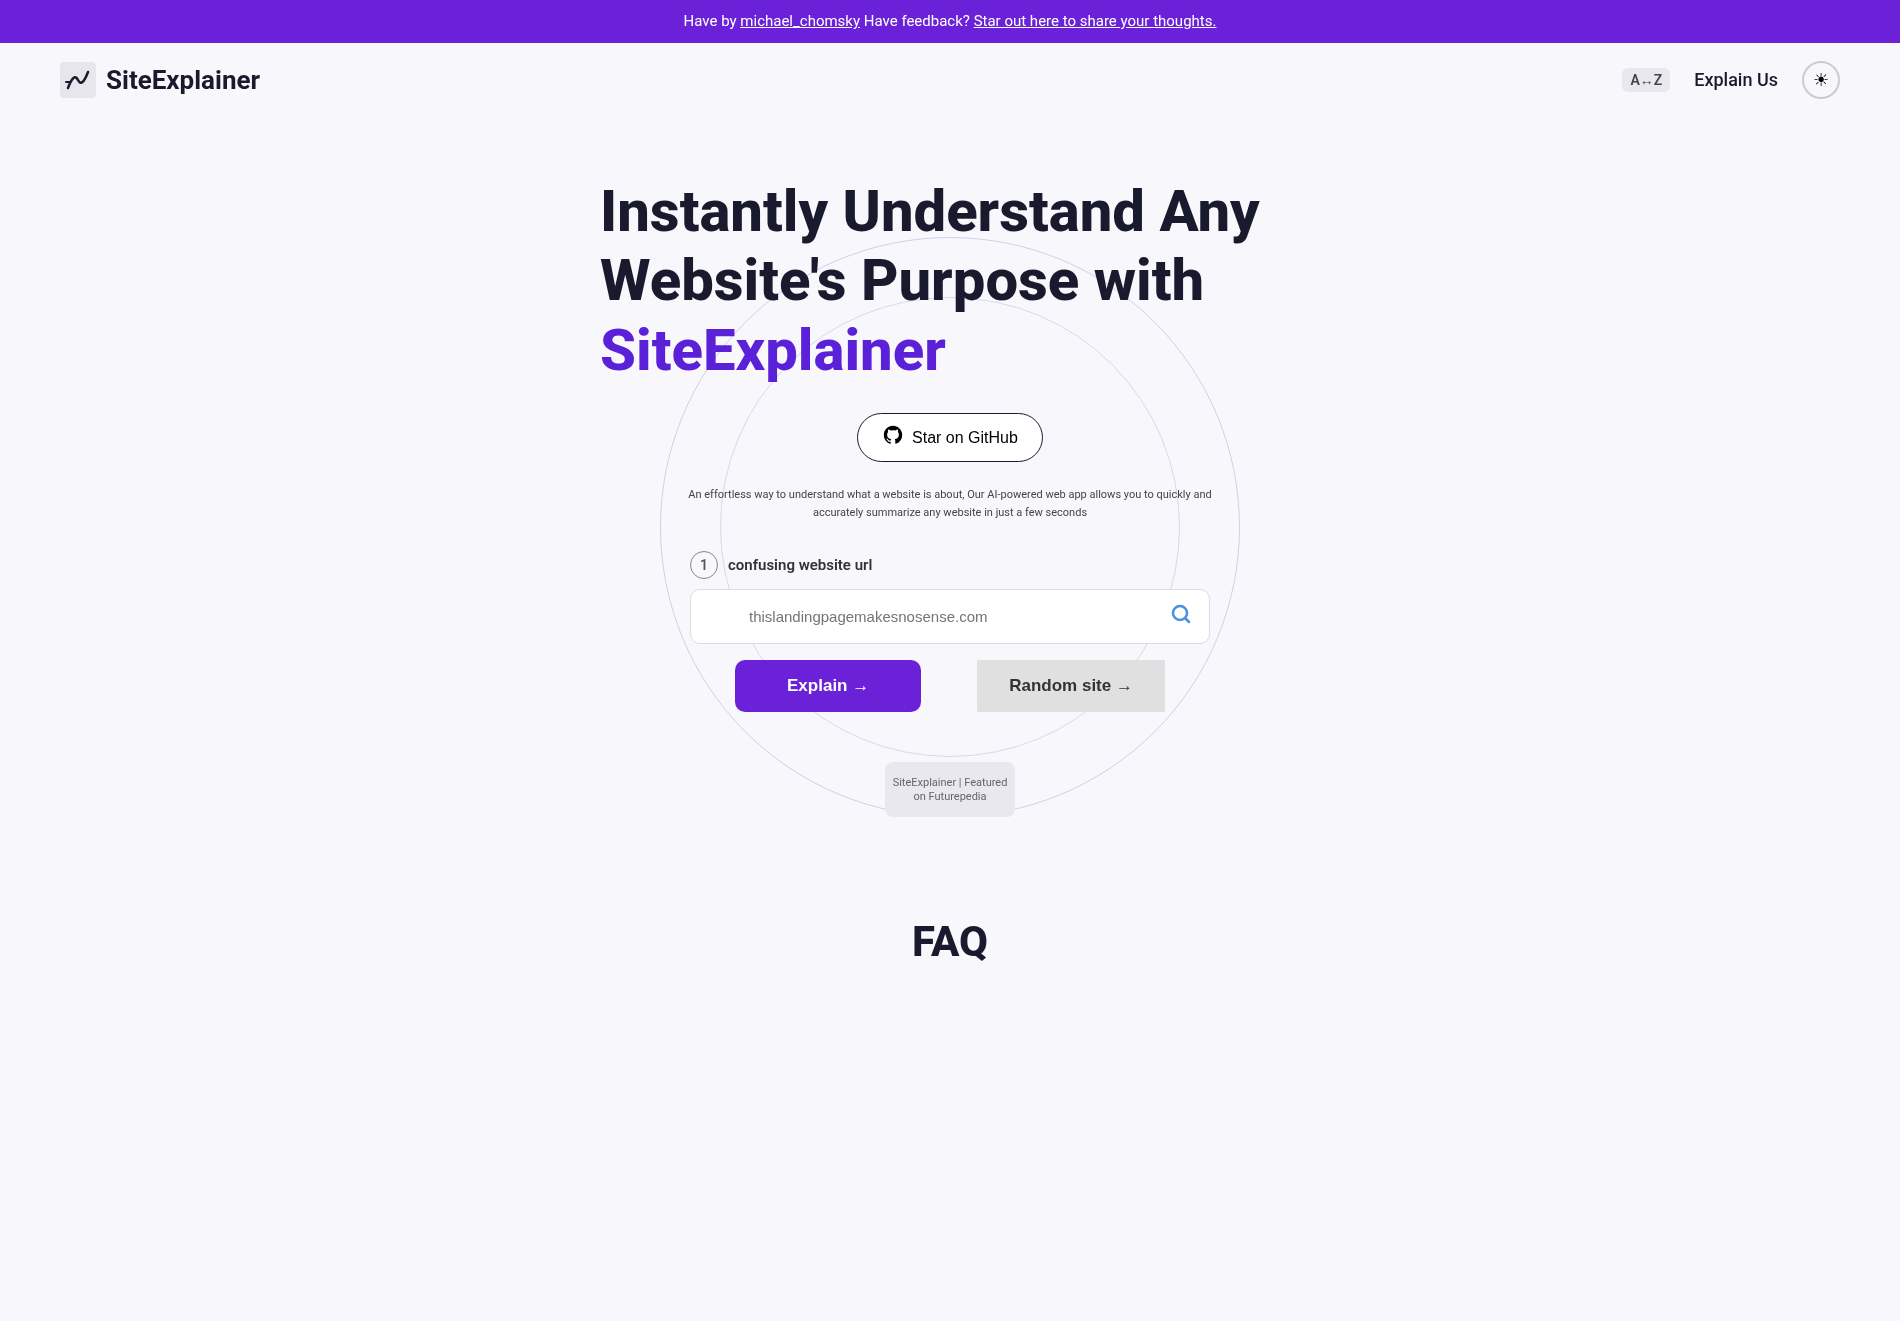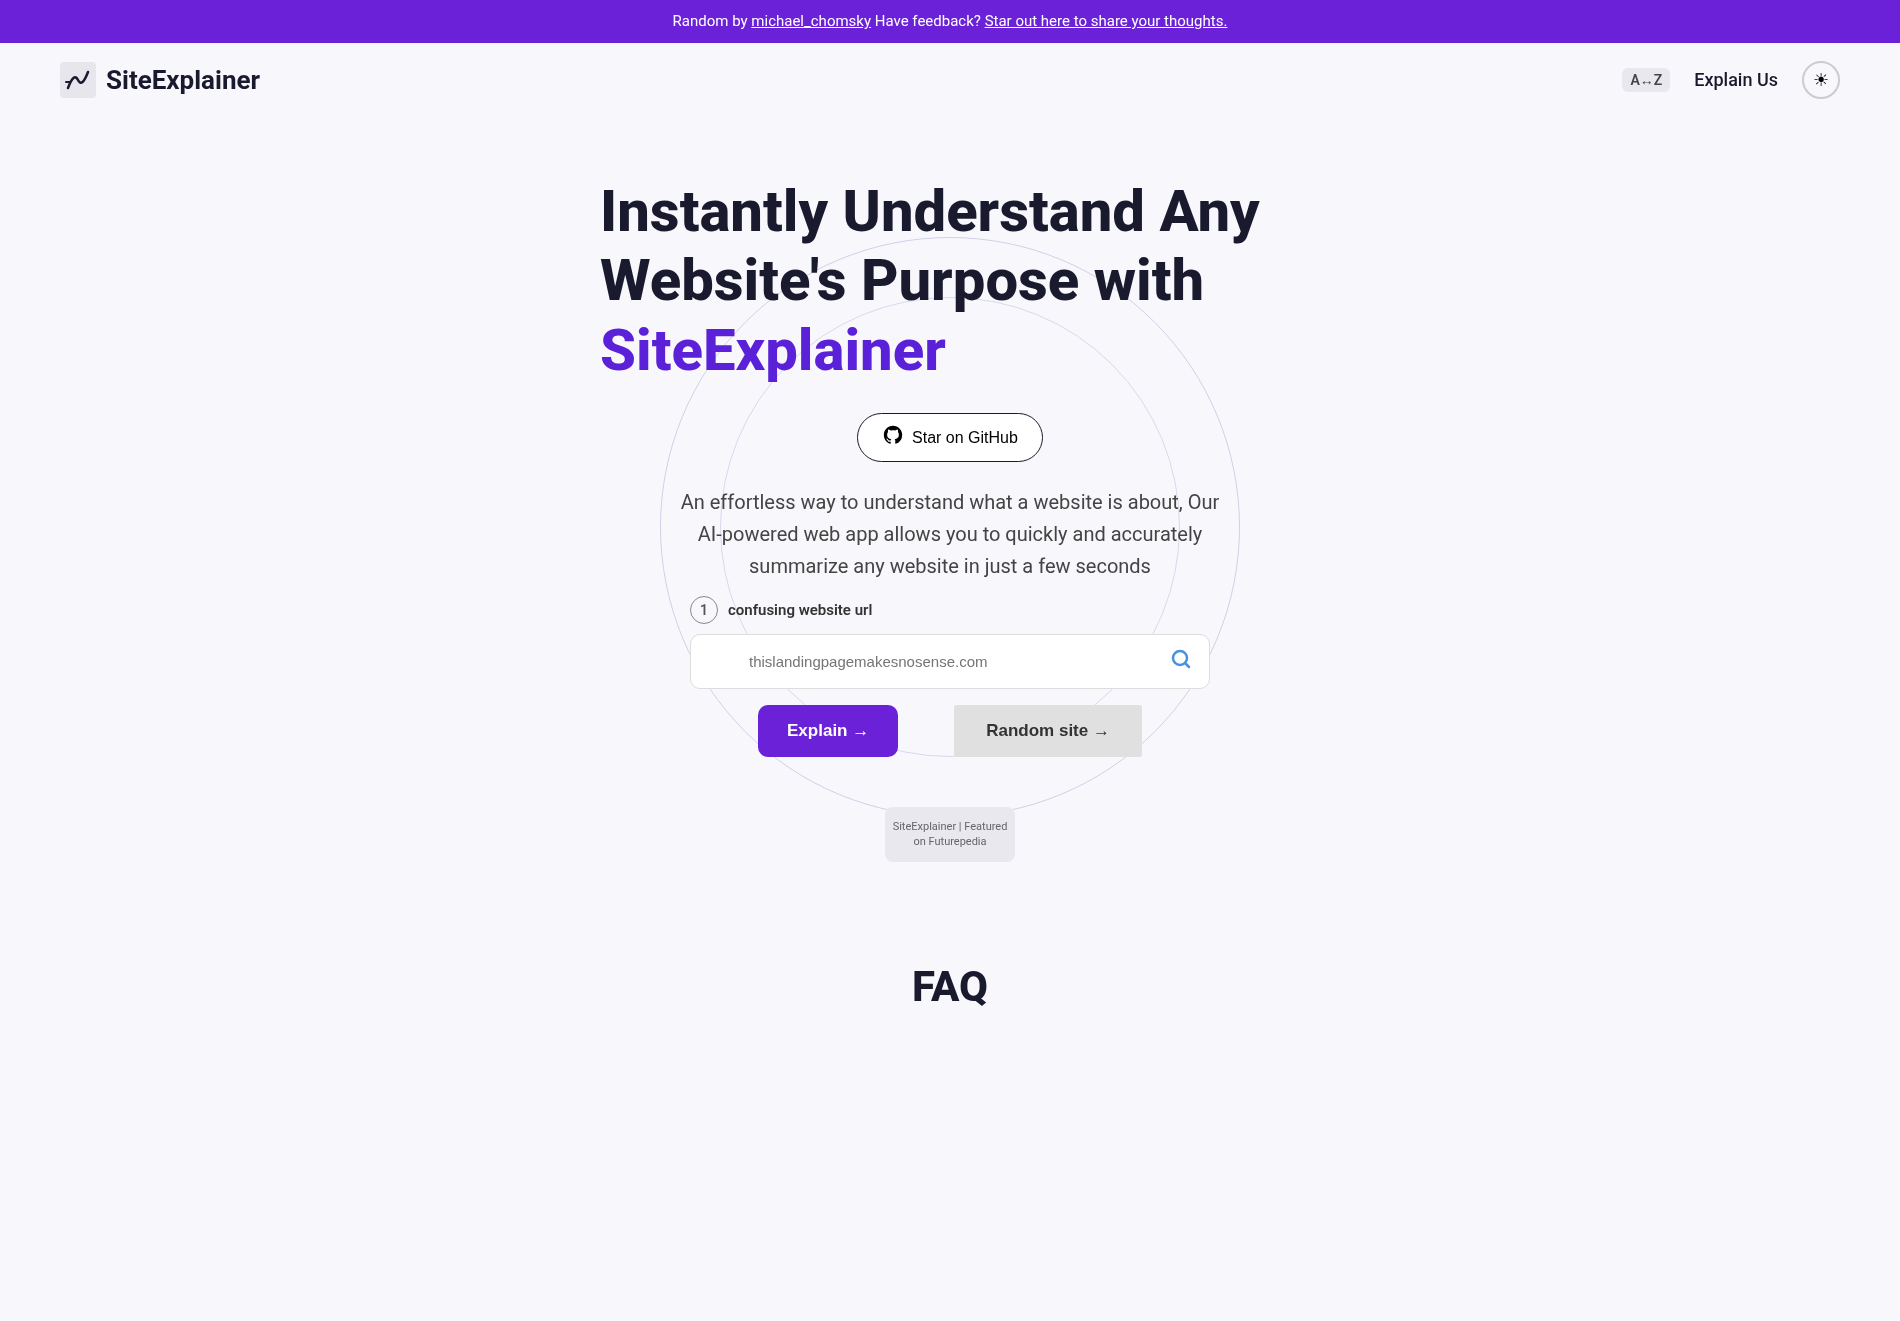--- a/index.html
+++ b/index.html
@@ -163,28 +163,28 @@
       margin: 28px 0 24px;
       position: relative;
       z-index: 1;
     }
 
     .github-icon {
       font-size: 20px;
     }
 
     .hero-description {
-      font-size: 20px;
+      font-size: 11px;
       color: #444;
       text-align: center;
       max-width: 540px;
       line-height: 1.6;
       position: relative;
       z-index: 1;
-      margin-bottom: 14px;
+      margin-bottom: 30px;
     }
 
     
     .input-section {
       width: 100%;
       max-width: 520px;
       position: relative;
       z-index: 1;
     }
 
@@ -245,21 +245,21 @@
       display: flex;
       gap: 16px;
       justify-content: center;
     }
 
     .explain-button {
       background: #6b21d8;
       color: white;
       border: none;
       border-radius: 10px;
-      padding: 16px 29px;
+      padding: 16px 52px;
       font-size: 17px;
       font-weight: 700;
       cursor: pointer;
       display: flex;
       align-items: center;
       gap: 6px;
     }
 
     .random-site-button {
       background: #e0e0e0;
@@ -313,21 +313,21 @@
     .faq-title {
       font-size: 42px;
       font-weight: 800;
       color: #1a1a2e;
     }
   </style>
 </head>
 <body>
 
 <div class="top-banner">
-  <span>Random by </span><a>michael_chomsky</a><span> Have feedback? </span><a>Star out here to share your thoughts.</a>
+  <span>Have by </span><a>michael_chomsky</a><span> Have feedback? </span><a>Star out here to share your thoughts.</a>
 </div>
 
 <nav class="navbar">
   <div class="logo-area">
     <svg class="logo-icon" viewBox="0 0 36 36" fill="none" xmlns="http://www.w3.org/2000/svg">
       <rect width="36" height="36" rx="4" fill="#1a1a2e" opacity="0.08"></rect>
       <path d="M8 26 Q14 10 18 18 Q22 26 28 10" stroke="#1a1a2e" stroke-width="2.5" fill="none" stroke-linecap="round"></path>
       <path d="M6 20 L10 20" stroke="#1a1a2e" stroke-width="2" stroke-linecap="round"></path>
     </svg>
     <span class="logo-text">SiteExplainer</span>

